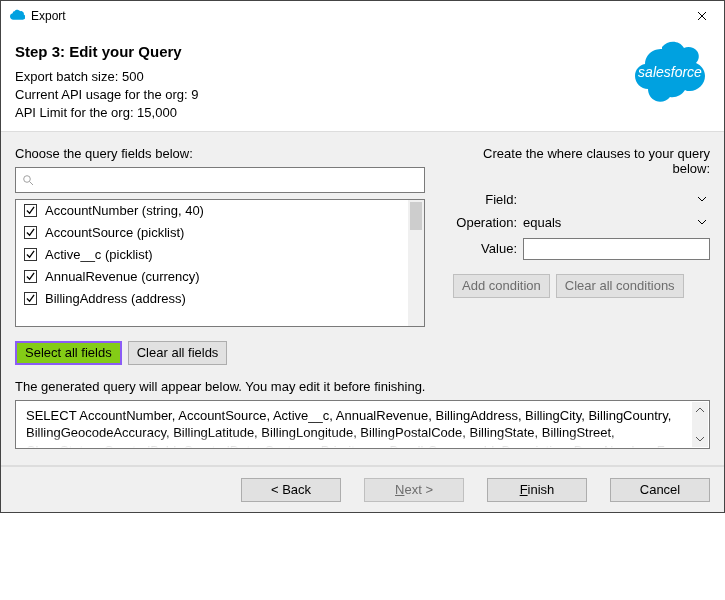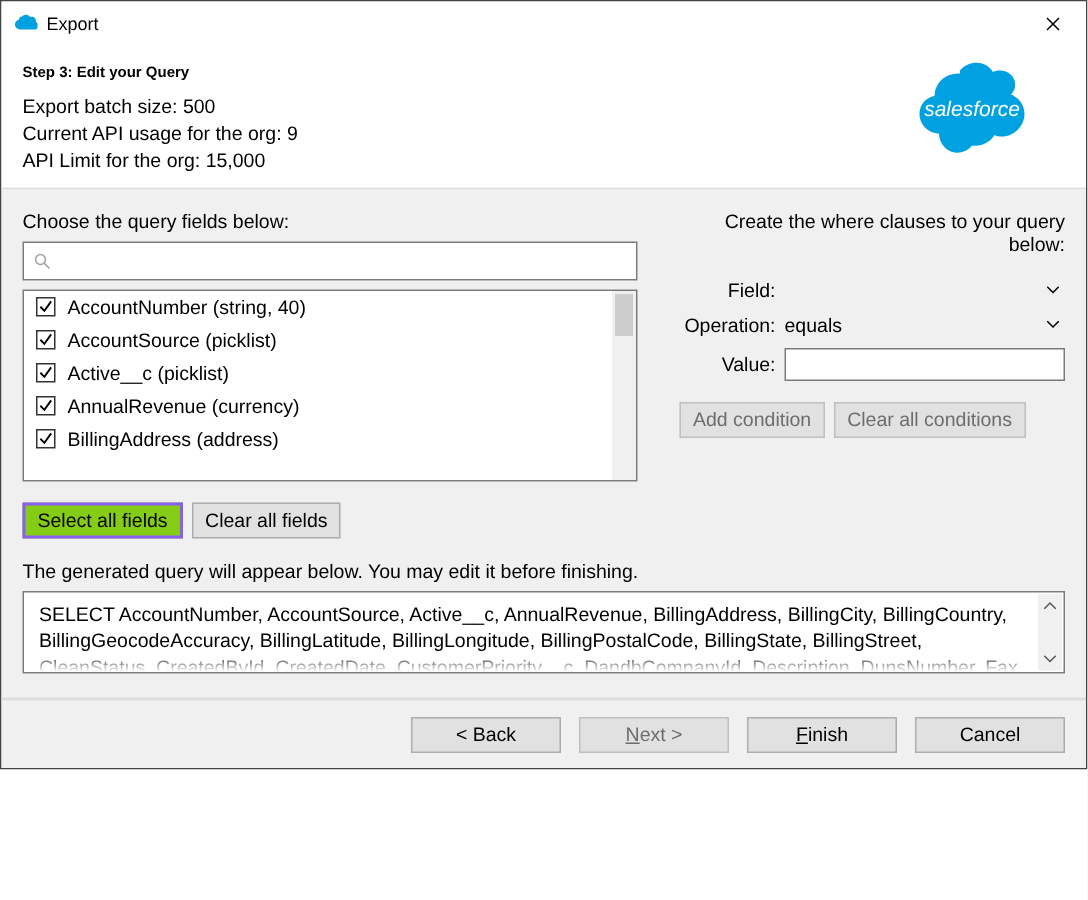--- a/index.html
+++ b/index.html
@@ -3,23 +3,23 @@
 <meta charset="utf-8">
 <style>
   * { box-sizing: border-box; }
   html, body { margin:0; padding:0; font-family: "Segoe UI", Tahoma, sans-serif; font-size:13px; color:#000; }
   .window { width:725px; height:513px; border:1px solid #444; background:#fff; display:flex; flex-direction:column; }
   .titlebar { height:30px; display:flex; align-items:center; padding:0 0 0 8px; background:#fff; }
   .titlebar .icon { width:16px; height:16px; margin-right:6px; }
   .titlebar .title { flex:1; font-size:12px; }
   .titlebar .close { width:45px; height:30px; display:flex; align-items:center; justify-content:center; color:#000; }
   .header { padding:12px 14px 8px 14px; background:#fff; position:relative; }
-  .step-title { font-weight:700; font-size:10px; margin-bottom:8px; }
+  .step-title { font-weight:700; font-size:15px; margin-bottom:8px; }
   .stat { font-size:13px; line-height:1.4; }
-  .sf-logo { position:absolute; right:30px; top:8px; }
+  .sf-logo { position:absolute; right:8px; top:8px; }
   .body { flex:1; background:#f0f0f0; border-top:1px solid #ddd; padding:14px 14px 0 14px; display:flex; flex-direction:column; overflow:hidden; }
   .cols { display:flex; gap:28px; }
   .col-left { width:410px; }
   .col-right { flex:1; }
   .section-label { margin-bottom:6px; }
   .search { width:100%; height:26px; border:1px solid #7a7a7a; background:#fff; display:flex; align-items:center; padding:0 6px; }
   .mag { width:12px; height:12px; opacity:.55; }
   .fieldlist-wrap { border:1px solid #7a7a7a; background:#fff; margin-top:6px; height:128px; position:relative; }
   .fieldlist { position:absolute; inset:0 16px 0 0; overflow:hidden; }
   .fieldrow { display:flex; align-items:center; height:22px; padding:0 8px; gap:8px; }
@@ -35,21 +35,21 @@
   .where-grid .lbl { text-align:right; padding-right:6px; }
   .combo { position:relative; }
   .combo-flat { display:flex; align-items:center; justify-content:space-between; padding-right:4px; }
   .textin { height:22px; border:1px solid #7a7a7a; background:#fff; padding:0 6px; }
   .genlabel { margin-top:14px; }
   .querybox { margin-top:6px; border:1px solid #7a7a7a; background:#fff; position:relative; height:72px; }
   .querytext { position:absolute; inset:6px 18px 0 10px; font-size:13px; line-height:1.35; overflow:hidden; color:#000; }
   .querybox .scroll { top:1px; bottom:1px; right:1px; }
   .querybox .scroll .up, .querybox .scroll .dn { position:absolute; left:0; right:0; height:16px; display:flex; align-items:center; justify-content:center; font-size:9px; color:#555; }
   .querybox .scroll .up { top:0; } .querybox .scroll .dn { bottom:0; }
-  .footer { height:46px; background:#f0f0f0; border-top:1px solid #ddd; display:flex; align-items:center; justify-content:flex-end; gap:12px; padding:0 14px; }
+  .footer { height:46px; background:#f0f0f0; border-top:1px solid #ddd; display:flex; align-items:center; justify-content:flex-end; gap:23px; padding:0 14px; }
   .footer .btn { width:100px; height:24px; }
   .section-label-r { text-align:right; }
   .hr { border-top:1px solid #ddd; margin:16px -14px 0 -14px; }
   .query-fade { position:absolute; left:0; right:16px; bottom:0; height:14px; background:linear-gradient(rgba(255,255,255,0), #fff); }
 </style>
 </head>
 <body>
 
 <div class="window">
 

